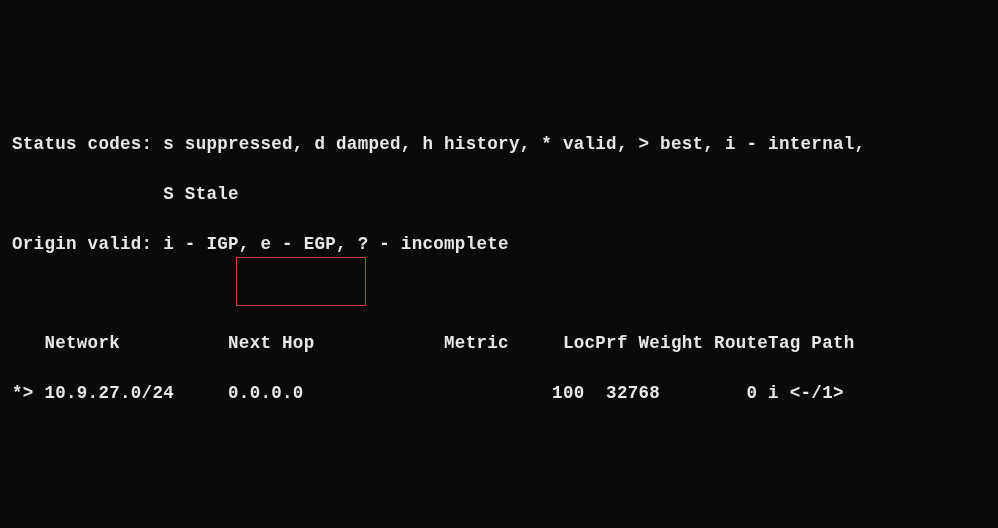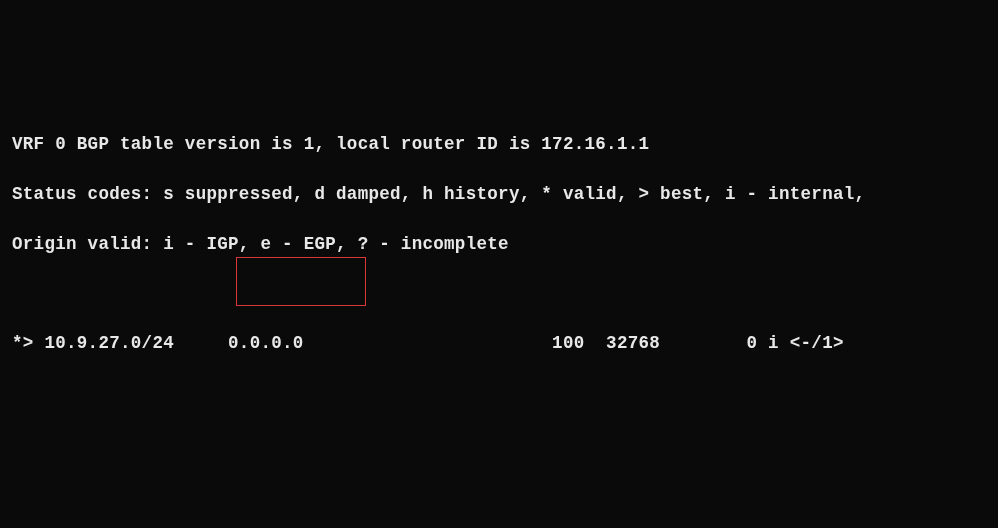--- a/index.html
+++ b/index.html
@@ -24,24 +24,25 @@
     }
     .terminal-wrap { position: relative; }
     .box1 { left: 224px; top: 150px; width: 130px; height: 49px; }
   </style>
 </head>
 <body>
 
 
 
 <div class="terminal-wrap">
-<div>VRF 0 BGP table version is 1, local router ID is 172.16.1.1</div>
 <div>Status codes: s suppressed, d damped, h history, * valid, &gt; best, i - internal,</div>
+<div>              S Stale</div>
 <div>Origin valid: i - IGP, e - EGP, ? - incomplete</div>
 <div> </div>
+<div>   Network          Next Hop            Metric     LocPrf Weight RouteTag Path</div>
 <div>*&gt; 10.9.27.0/24     0.0.0.0                       100  32768        0 i &lt;-/1&gt;</div>
 
 
 
 
 
 
 
 
 

